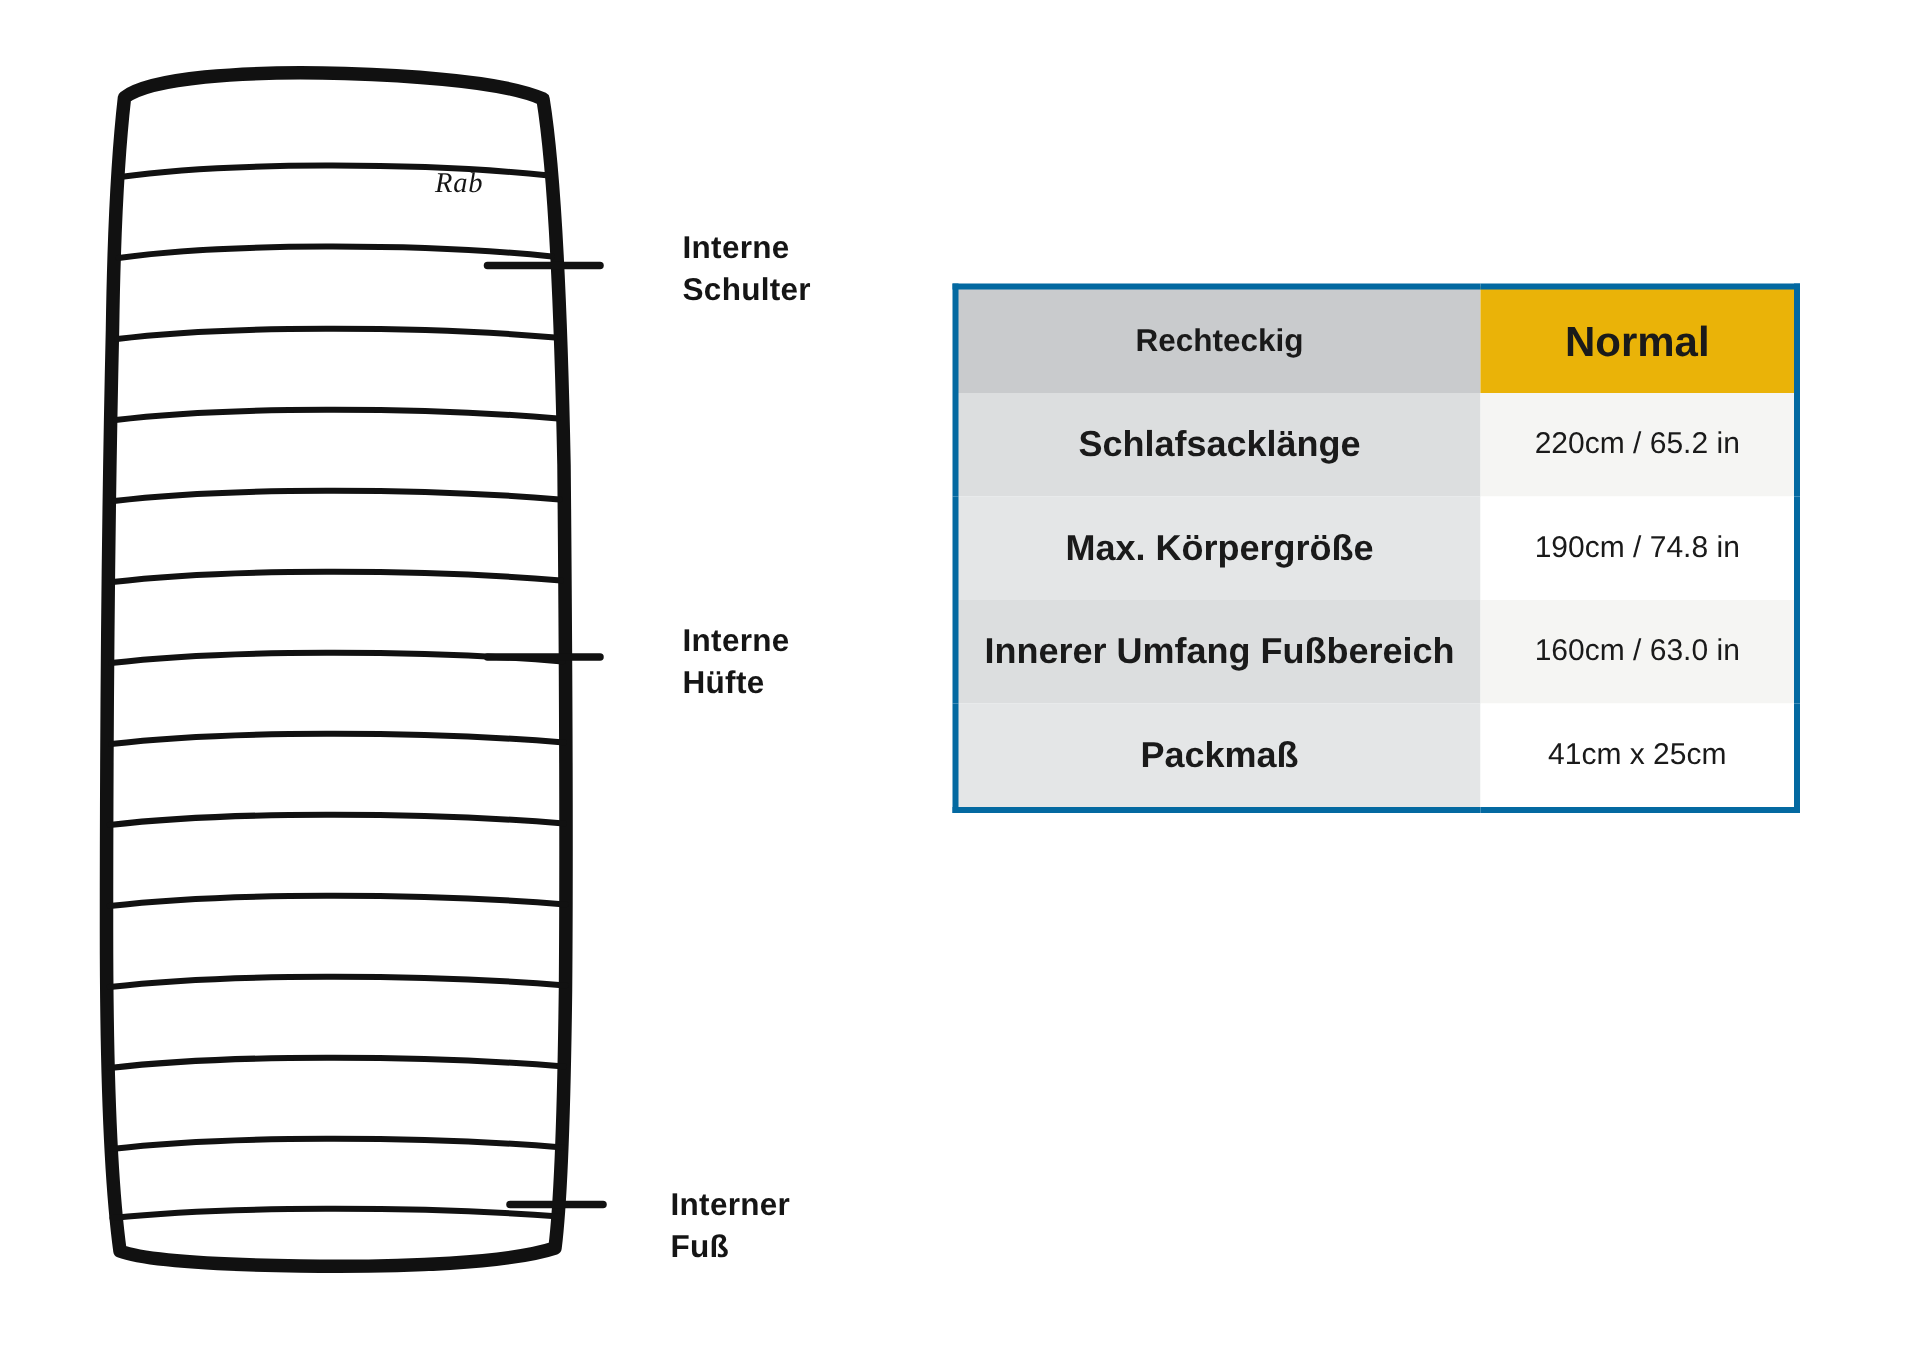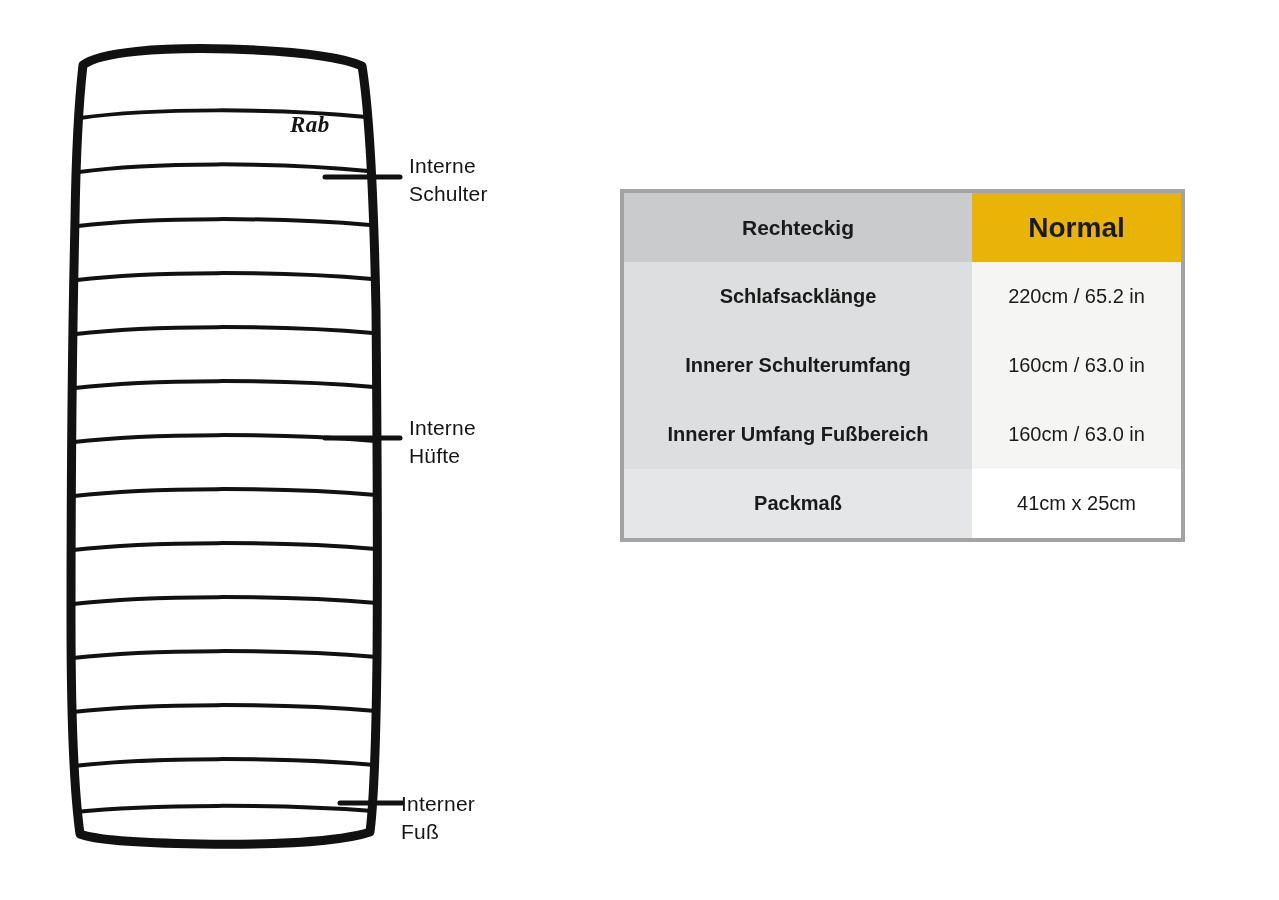--- a/index.html
+++ b/index.html
@@ -24,54 +24,56 @@
     height: 900px;
   }
   #bag-svg {
     position: absolute;
     left: 40px;
     top: 20px;
   }
 
   .callout-label {
     position: absolute;
-    font-weight: normal;
+    font-weight: bold;
     font-size: 21px;
     color: #151515;
     line-height: 1.32;
     letter-spacing: 0.2px;
     white-space: pre-line;
+    margin-left: 46px;
   }
   #label-shoulder { left: 409px; top: 152px; }
   #label-hip      { left: 409px; top: 414px; }
   #label-foot     { left: 401px; top: 790px; }
 
   .brand-mark {
     position: absolute;
     font-family: "Liberation Serif", serif;
     font-style: italic;
-    font-size: 23px;
-    font-weight: bold;
+    font-size: 19px;
+    font-weight: normal;
     color: #151515;
     letter-spacing: 0.5px;
   }
   #rab-logo { left: 290px; top: 112px; }
 
   
   #spec-table-wrap {
     position: absolute;
     left: 620px;
     top: 189px;
     width: 525px;
   }
   table.spec-table {
     border-collapse: collapse;
     width: 525px;
-    border: 4px solid #a3a3a3;
+    border: 4px solid #0369a1;
     table-layout: fixed;
+    margin-left: 15px;
   }
   table.spec-table td,
   table.spec-table th {
     height: 69px;
     padding: 0 10px;
     text-align: center;
     vertical-align: middle;
     font-size: 20px;
     color: #1a1a1a;
     border: 0;
@@ -84,21 +86,21 @@
   }
   table.spec-table th.hdr-right {
     width: 189px;
     background: #eab308;
     font-weight: bold;
     font-size: 28px;
   }
   table.spec-table td.cell-label {
     background: #dcdedf;
     font-weight: bold;
-    font-size: 20px;
+    font-size: 24px;
   }
   table.spec-table tr.alt td.cell-label {
     background: #e4e6e7;
   }
   table.spec-table td.cell-value {
     background: #f5f5f3;
     font-weight: normal;
     font-size: 20px;
   }
   table.spec-table tr.alt td.cell-value {
@@ -166,23 +168,23 @@
       <tr>
         <th class="hdr-left">Rechteckig</th>
         <th class="hdr-right">Normal</th>
       </tr>
     </thead>
     <tbody>
       <tr>
         <td class="cell-label">Schlafsacklänge</td>
         <td class="cell-value">220cm / 65.2 in</td>
       </tr>
-      <tr>
-        <td class="cell-label">Innerer Schulterumfang</td>
-        <td class="cell-value">160cm / 63.0 in</td>
+      <tr class="alt">
+        <td class="cell-label">Max. Körpergröße</td>
+        <td class="cell-value">190cm / 74.8 in</td>
       </tr>
       <tr>
         <td class="cell-label">Innerer Umfang Fußbereich</td>
         <td class="cell-value">160cm / 63.0 in</td>
       </tr>
       <tr class="alt">
         <td class="cell-label">Packmaß</td>
         <td class="cell-value">41cm x 25cm</td>
       </tr>
     </tbody>

